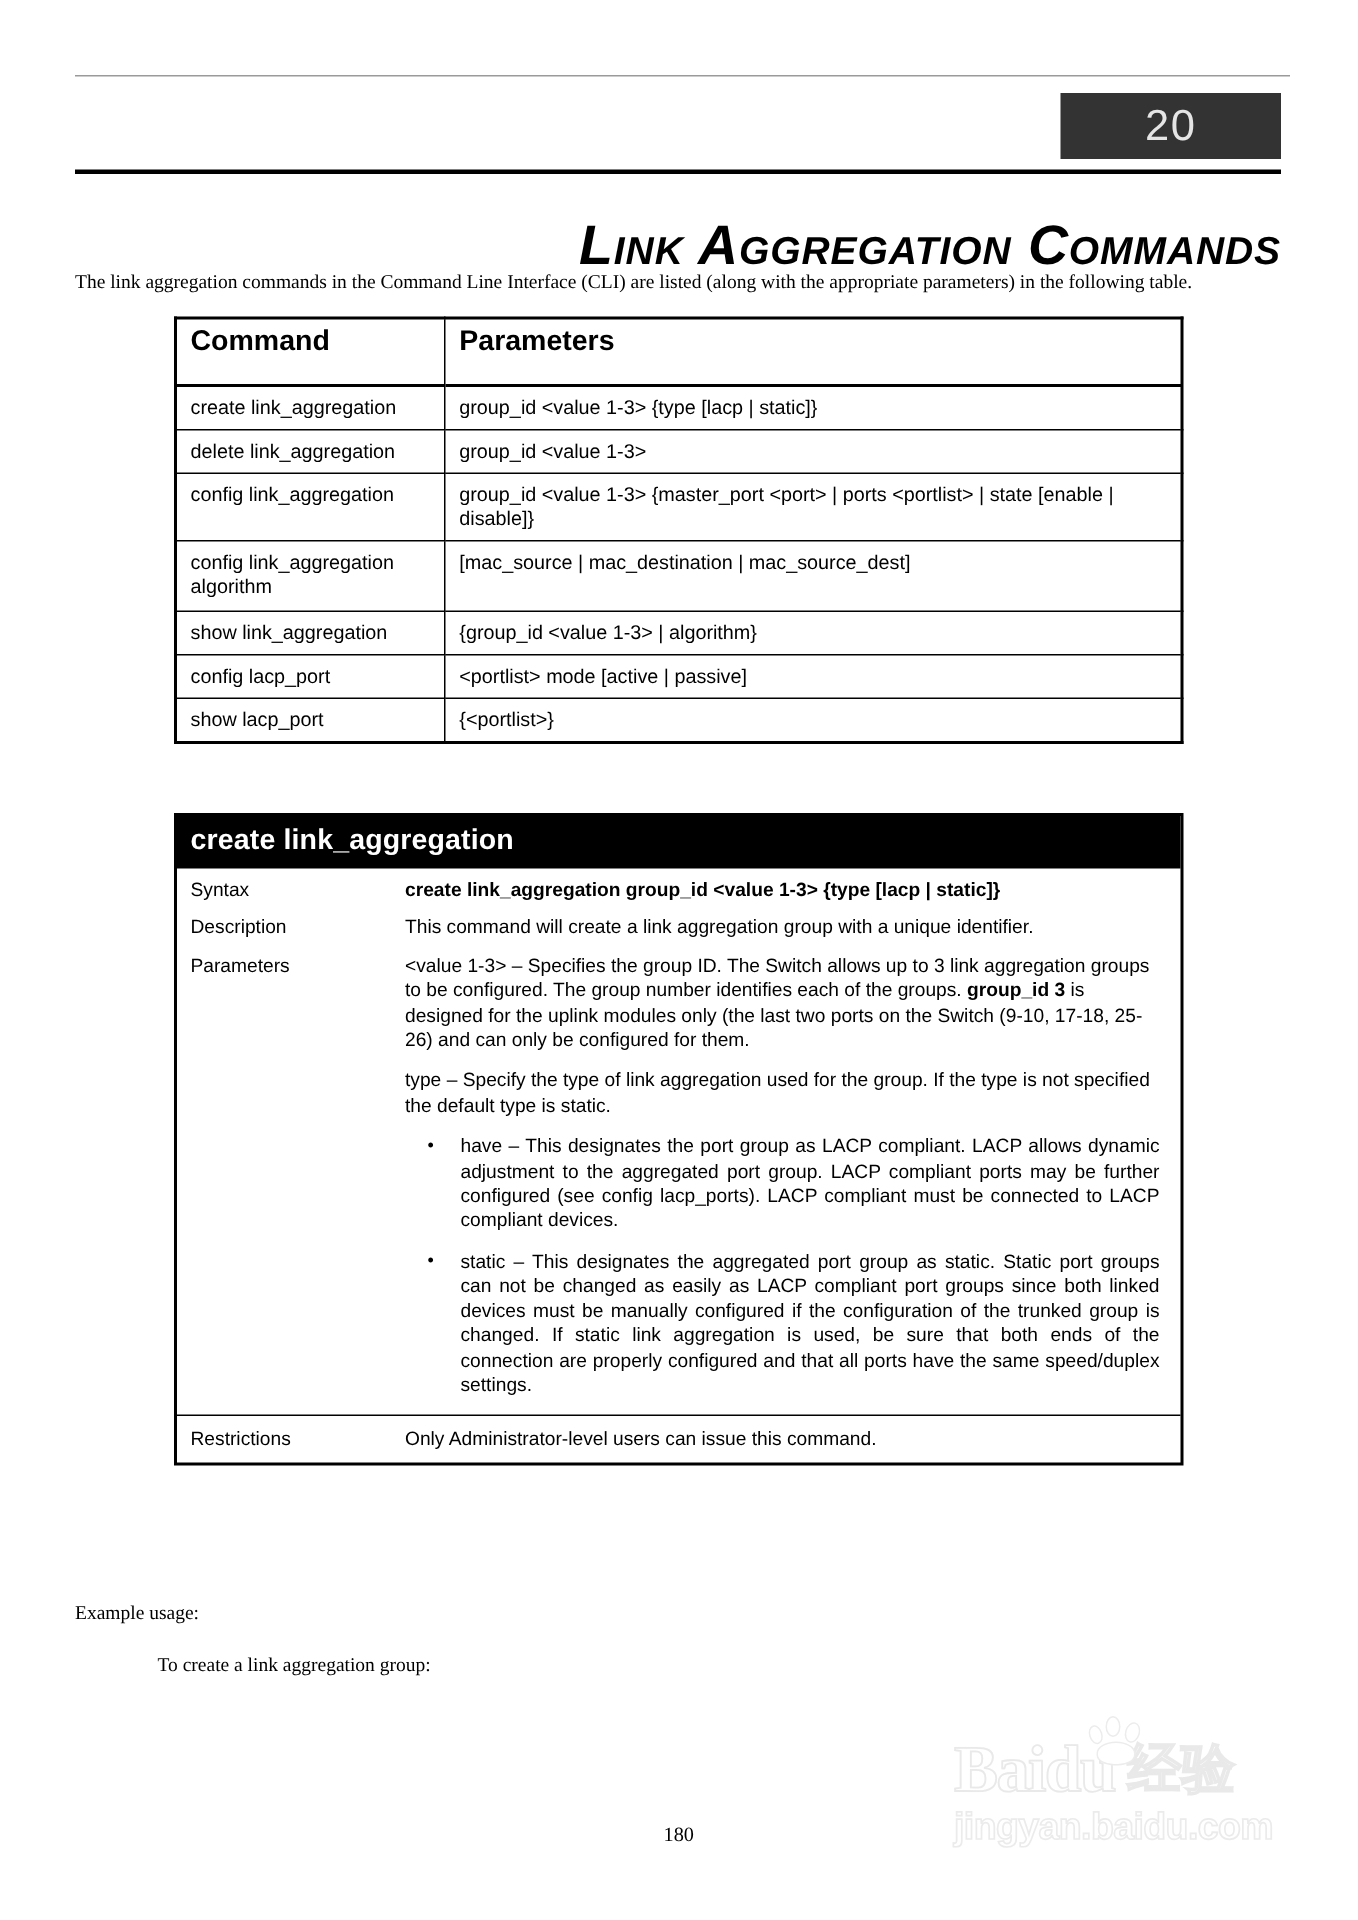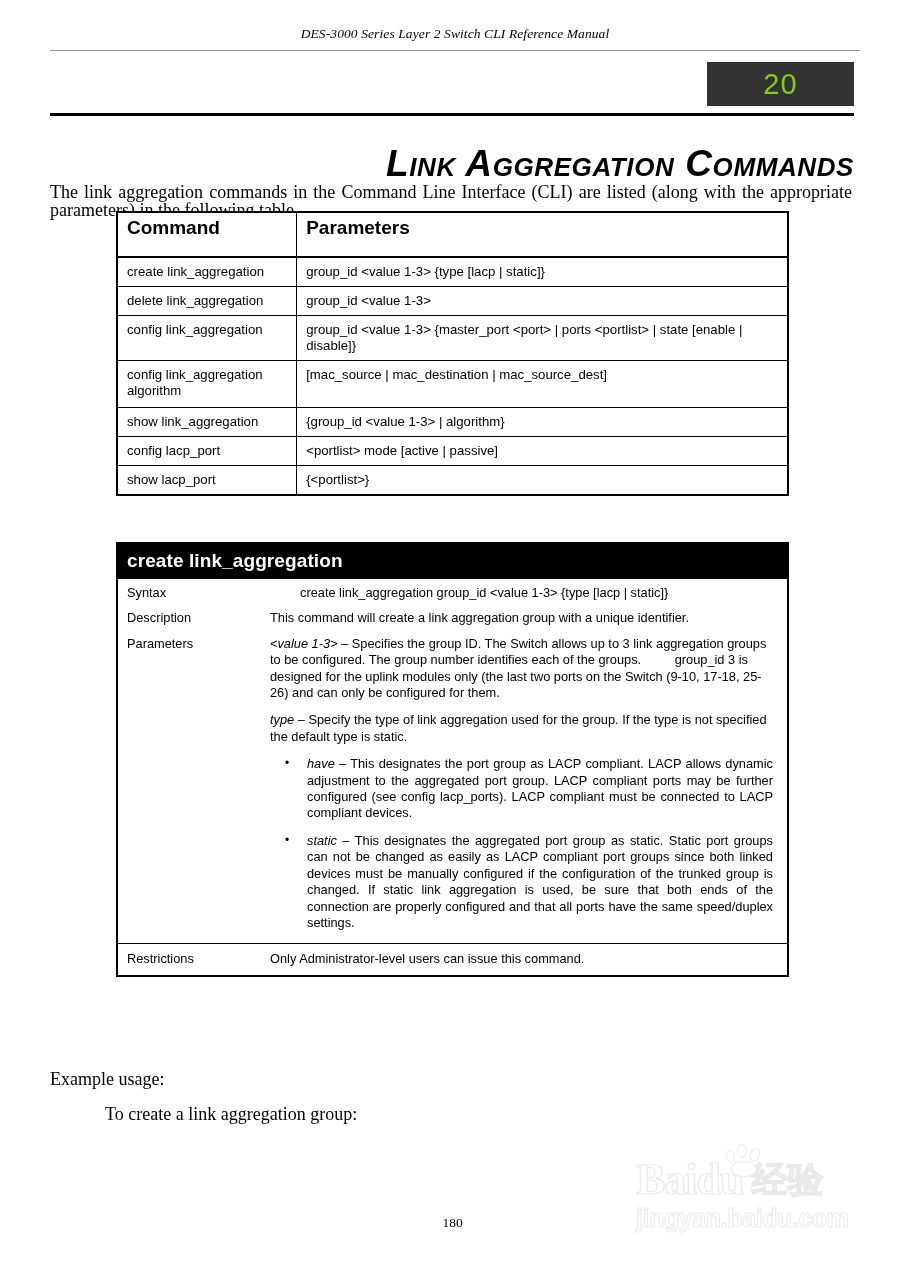--- a/index.html
+++ b/index.html
@@ -35,21 +35,21 @@
     left: 50px; top: 50px; width: 810px; height: 1px;
     background: #9a9a9a;
   }
 
   
   .chapter-badge {
     position: absolute;
     left: 707px; top: 62px;
     width: 147px; height: 44px;
     background: #333333;
-    color: #84cc16;
+    color: #e5e5e5;
     display: flex;
     align-items: center;
     justify-content: center;
     font-family: "Liberation Sans", sans-serif;
     font-size: 29px;
     font-weight: 400;
     letter-spacing: 1px;
   }
 
   .title-rule {
@@ -68,21 +68,21 @@
     font-size: 37px;
     font-variant: small-caps;
     letter-spacing: 0.6px;
     white-space: nowrap;
   }
 
   
   .para {
     position: absolute;
     font-family: "Liberation Serif", serif;
-    font-size: 18px;
+    font-size: 13px;
     line-height: 17.5px;
     text-align: justify;
   }
   .p-intro { left: 50px; top: 166px; width: 802px; }
   .p-each  { left: 50px; top: 508px; width: 802px; }
   .p-example { left: 50px; top: 1053px; width: 400px; }
   .p-tocreate { left: 105px; top: 1088px; width: 500px; }
 
   
   .sum-table {
@@ -153,22 +153,22 @@
   }
   .drow.params > .dval { padding-bottom: 8px; }
   .drow.restrict {
     border-top: 1.4px solid #000;
   }
   .drow.restrict > .dlabel,
   .drow.restrict > .dval { padding-top: 7px; padding-bottom: 7px; }
 
   .dval p { margin: 0 0 11px 0; }
   .dval p:last-child { margin-bottom: 0; }
-  .bold { font-weight: normal; margin-left: 30px; }
-  .ital { font-style: italic; }
+  .bold { font-weight: bold; }
+  .ital { }
 
   ul.bullets {
     margin: 0 0 0 0;
     padding-left: 37px;
     list-style: none;
   }
   ul.bullets li {
     position: relative;
     text-align: justify;
     margin-bottom: 11px;
@@ -249,21 +249,20 @@
     -webkit-text-stroke: 1.1px #ebebeb;
     letter-spacing: -0.4px;
     margin-top: 2px;
   }
 </style>
 </head>
 <body>
 
 <div class="page">
 
-  <div class="run-head">DES-3000 Series Layer 2 Switch CLI Reference Manual</div>
   <div class="run-rule"></div>
 
   <div class="chapter-badge">20</div>
 
   <div class="title-rule"></div>
   <h1 class="chapter-title">Link Aggregation Commands</h1>
 
   <p class="para p-intro">The link aggregation commands in the Command Line Interface (CLI) are listed (along with the appropriate parameters) in the following table.</p>
 
   <table class="sum-table">

